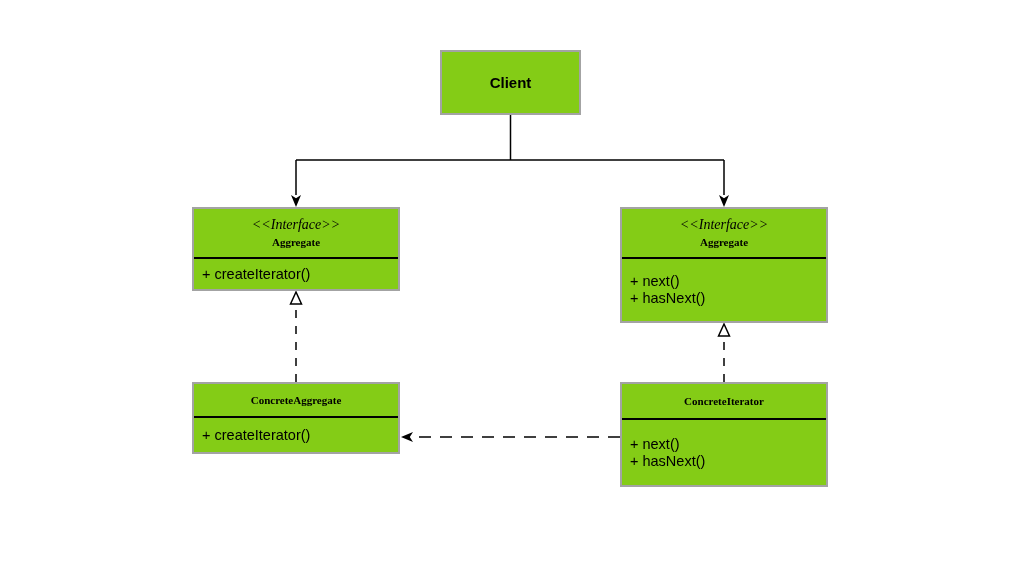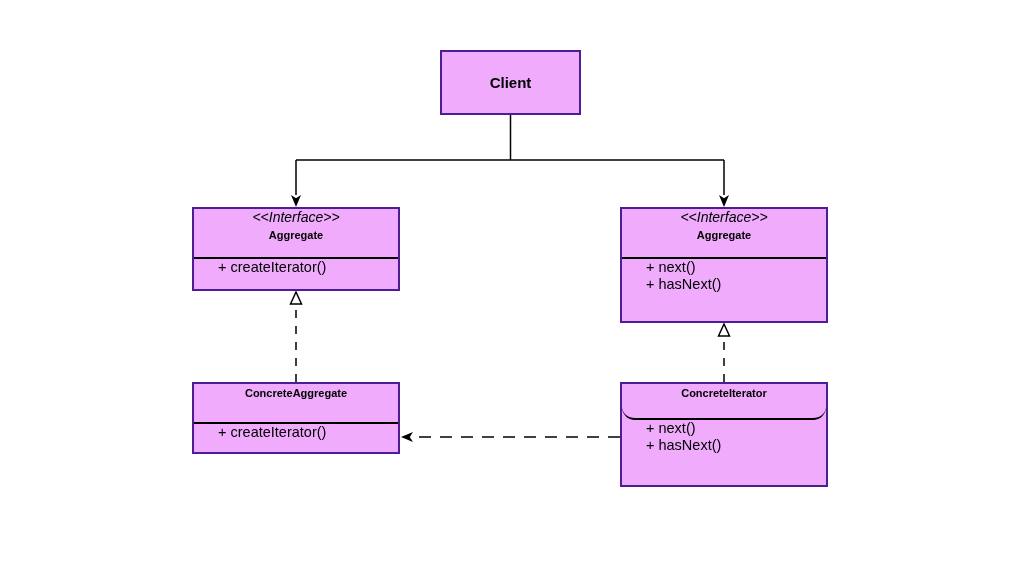--- a/index.html
+++ b/index.html
@@ -19,69 +19,71 @@
   .connector-layer {
     position: absolute;
     left: 0;
     top: 0;
     width: 1024px;
     height: 561px;
     pointer-events: none;
   }
   .uml-box {
     position: absolute;
-    background: #f0abfc;
-    border: 2px solid #4c1d95;
+    background: #84cc16;
+    border: 2px solid #a3a3a3;
     box-sizing: border-box;
     display: flex;
     flex-direction: column;
   }
   .uml-box .header {
     border-bottom: 2px solid #000000;
     box-sizing: border-box;
     display: flex;
     flex-direction: column;
+    justify-content: center;
     align-items: center;
     flex: 0 0 auto;
+    font-family: Liberation Serif, serif;
   }
   .stereotype {
     font-style: italic;
     font-size: 14px;
     line-height: 17px;
   }
   .class-name {
     font-weight: bold;
     font-size: 11px;
     line-height: 18px;
   }
   .methods {
     flex: 1 1 auto;
     display: flex;
     flex-direction: column;
-    justify-content: flex-start;
-    padding-left: 24px;
+    justify-content: center;
+    padding-left: 8px;
   }
   .method {
     font-size: 14.5px;
     line-height: 17px;
   }
   
   .box-client {
     left: 440px; top: 50px; width: 141px; height: 65px;
     align-items: center; justify-content: center;
   }
   .box-client .class-name { font-size: 15px; }
   .box-aggregate { left: 192px; top: 207px; width: 208px; height: 84px; }
   .box-aggregate .header { height: 50px; }
   .box-iterator { left: 620px; top: 207px; width: 208px; height: 116px; }
   .box-iterator .header { height: 50px; }
   .box-concrete-aggregate { left: 192px; top: 382px; width: 208px; height: 72px; }
-  .box-concrete-aggregate .header { height: 40px; }
+  .box-concrete-aggregate .header { height: 34px; }
   .box-concrete-iterator { left: 620px; top: 382px; width: 208px; height: 105px; }
-  .box-concrete-iterator .header { height: 36px; border-radius: 13px; }
+  .box-concrete-iterator .header { height: 36px; }
   .edge {
     stroke: #000000;
     stroke-width: 1.5;
     fill: none;
   }
   .edge-dashed-short { stroke-dasharray: 8,8; }
   .edge-dashed-long { stroke-dasharray: 12,9; }
 </style>
 </head>
 <body>

